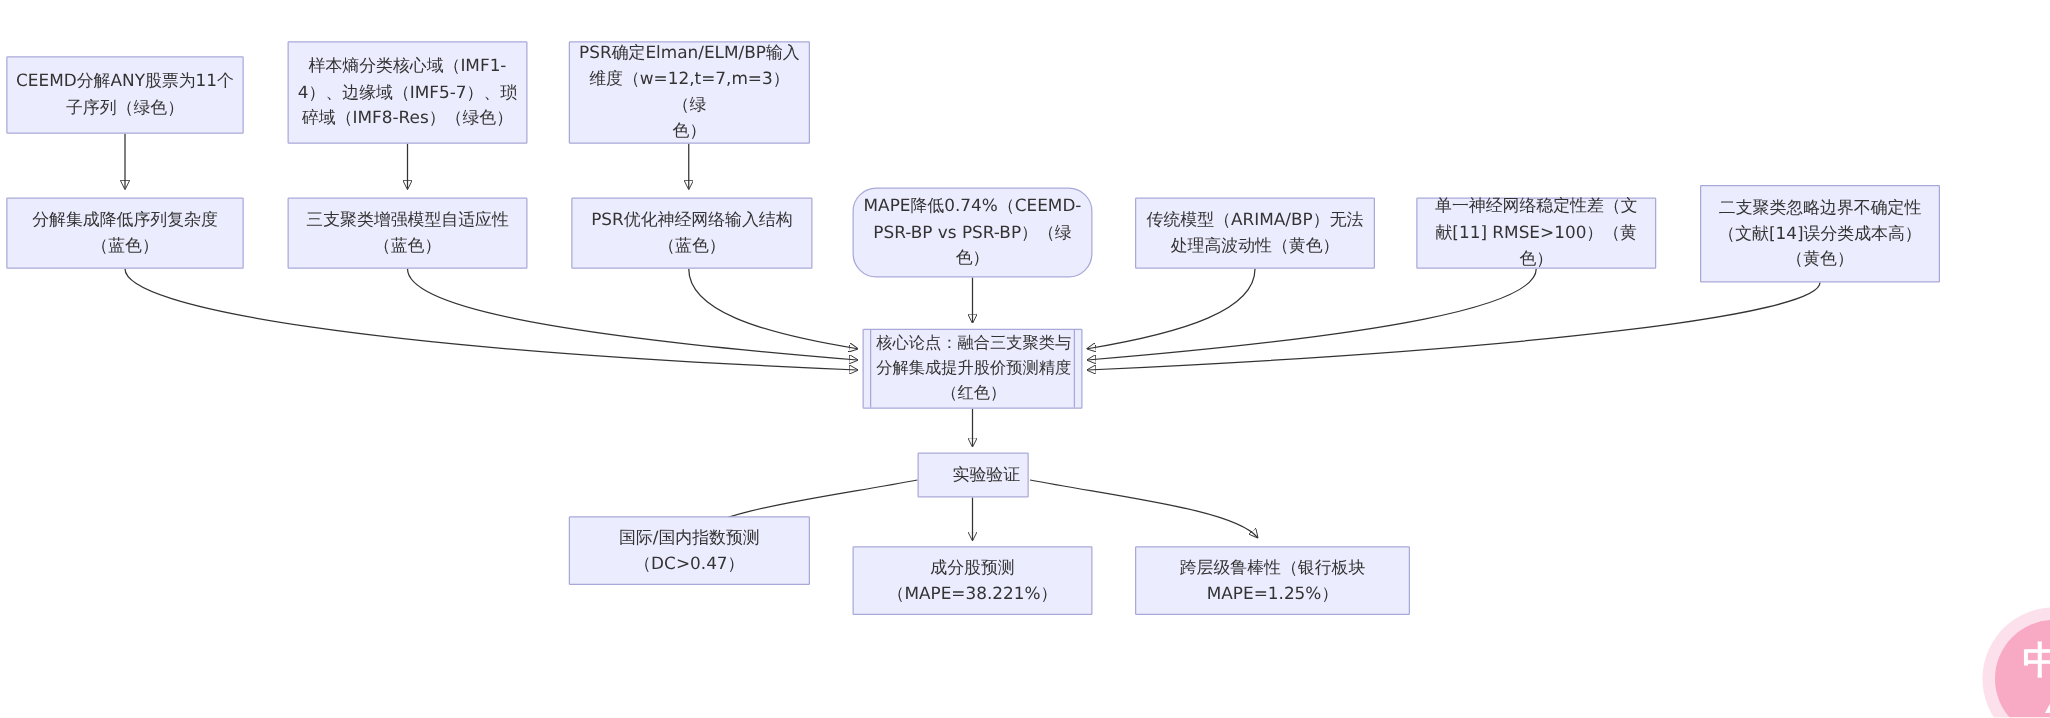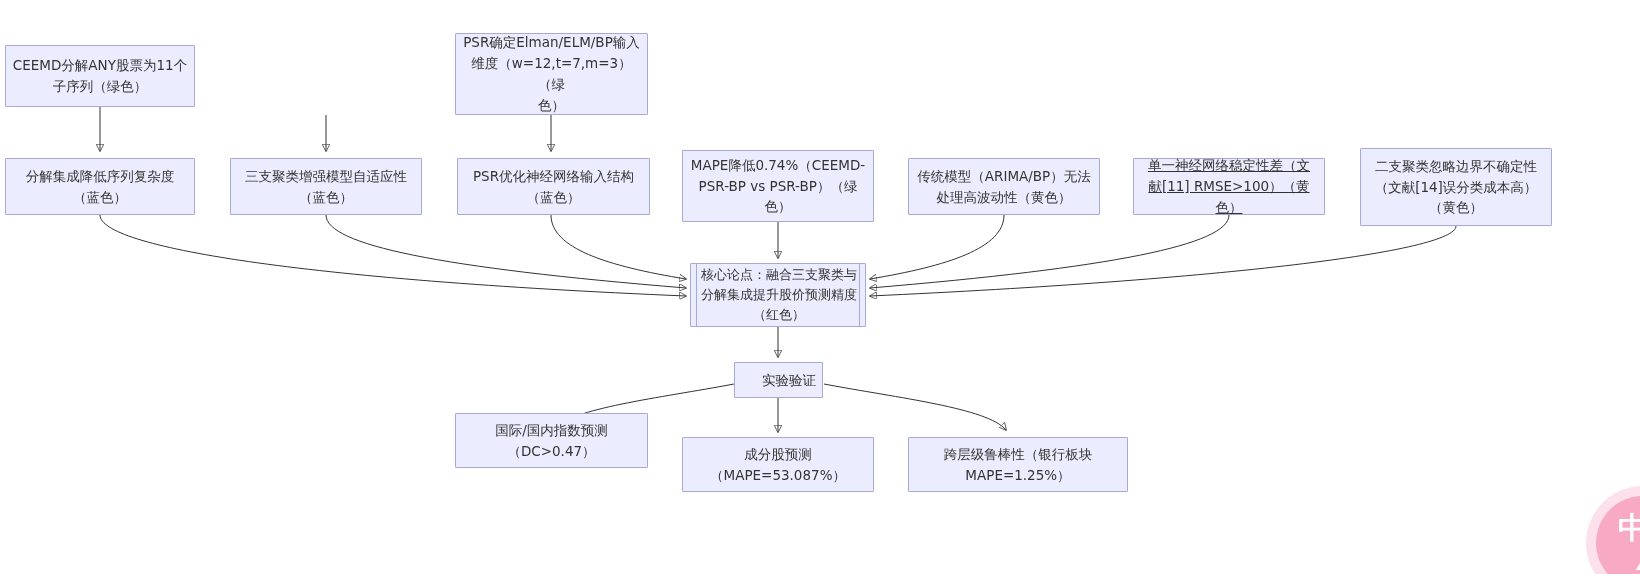--- a/index.html
+++ b/index.html
@@ -111,51 +111,54 @@
     <path d="M1229 215 C1229 245, 1110 268, 870 288" marker-end="url(#arrow)"></path>
     <path d="M1456 226 C1456 252, 1220 280, 870 296" marker-end="url(#arrow)"></path>
     <path d="M778 327 V357" marker-end="url(#arrow)"></path>
     <path d="M734 384 C660 398, 570 408, 552 430" marker-end="url(#arrow)"></path>
     <path d="M778 398 V432" marker-end="url(#arrow)"></path>
     <path d="M824 384 C898 398, 988 408, 1006 430" marker-end="url(#arrow)"></path>
   </svg>
 
   <div class="node" style="left:5px;   top:45px;  width:190px; height:62px;"><span>CEEMD分解ANY股票为11个
 子序列（绿色）</span></div>
+  <div class="node" style="left:230px; top:33px;  width:192px; height:82px;"><span>样本熵分类核心域（IMF1-
+4）、边缘域（IMF5-7）、琐
+碎域（IMF8-Res）（绿色）</span></div>
   <div class="node" style="left:455px; top:33px;  width:193px; height:82px;"><span>PSR确定Elman/ELM/BP输入
 维度（w=12,t=7,m=3）（绿
 色）</span></div>
 
   <div class="node" style="left:5px;   top:158px; width:190px; height:57px;"><span>分解集成降低序列复杂度
 （蓝色）</span></div>
   <div class="node" style="left:230px; top:158px; width:192px; height:57px;"><span>三支聚类增强模型自适应性
 （蓝色）</span></div>
   <div class="node" style="left:457px; top:158px; width:193px; height:57px;"><span>PSR优化神经网络输入结构
 （蓝色）</span></div>
-  <div class="node" style="left:682px; top:150px; width:192px; height:72px;"><span>MAPE降低0.74%（CEEMD-
+  <div class="node" style="left:682px; top:150px; width:192px; height:72px;border-radius:19px;"><span>MAPE降低0.74%（CEEMD-
 PSR-BP vs PSR-BP）（绿
 色）</span></div>
   <div class="node" style="left:908px; top:158px; width:192px; height:57px;"><span>传统模型（ARIMA/BP）无法
 处理高波动性（黄色）</span></div>
-  <div class="node" style="left:1133px;top:158px; width:192px; height:57px;text-decoration:underline;"><span>单一神经网络稳定性差（文
+  <div class="node" style="left:1133px;top:158px; width:192px; height:57px;"><span>单一神经网络稳定性差（文
 献[11] RMSE&gt;100）（黄色）</span></div>
   <div class="node" style="left:1360px;top:148px; width:192px; height:78px;"><span>二支聚类忽略边界不确定性
 （文献[14]误分类成本高）
 （黄色）</span></div>
 
   <div class="node subroutine" style="left:690px; top:263px; width:176px; height:64px;"><span>核心论点：融合三支聚类与
 分解集成提升股价预测精度
 （红色）</span></div>
 
   <div class="node" style="left:734px; top:362px; width:89px;  height:36px;justify-content:flex-end;"><span>实验验证</span></div>
 
   <div class="node" style="left:455px; top:413px; width:193px; height:55px;"><span>国际/国内指数预测
 （DC&gt;0.47）</span></div>
   <div class="node" style="left:682px; top:437px; width:192px; height:55px;"><span>成分股预测
-（MAPE=53.087%）</span></div>
+（MAPE=38.221%）</span></div>
   <div class="node" style="left:908px; top:437px; width:220px; height:55px;"><span>跨层级鲁棒性（银行板块
 MAPE=1.25%）</span></div>
 
   <div class="translate-widget">
     <span class="zh">中</span>
     <span class="en">A</span>
   </div>
 
 </div>
 

